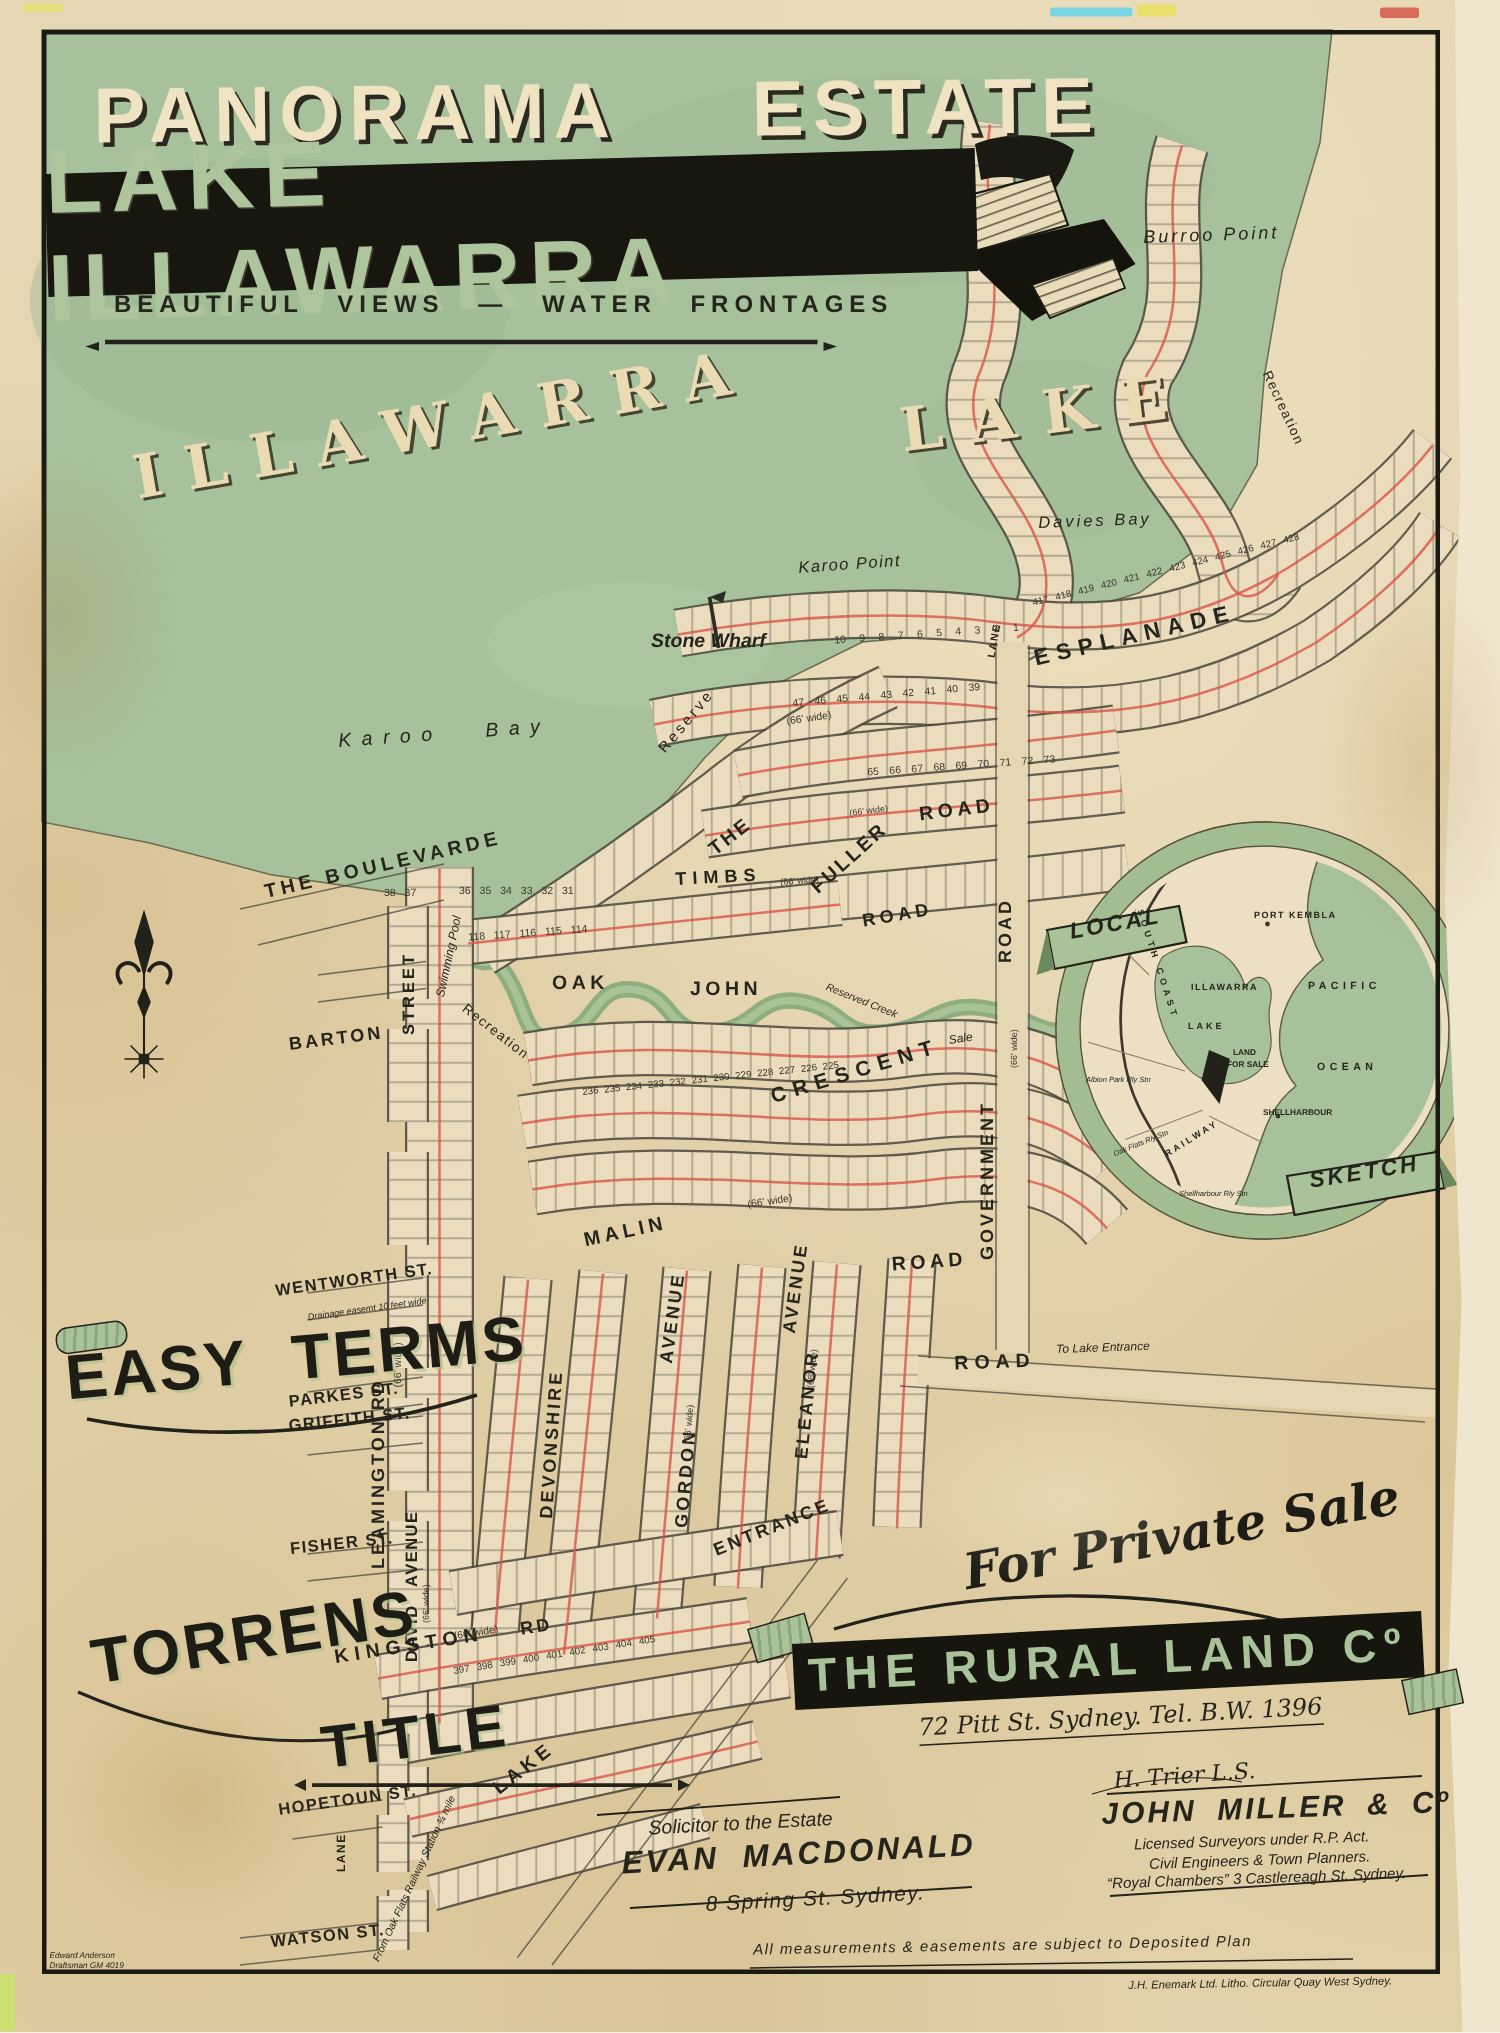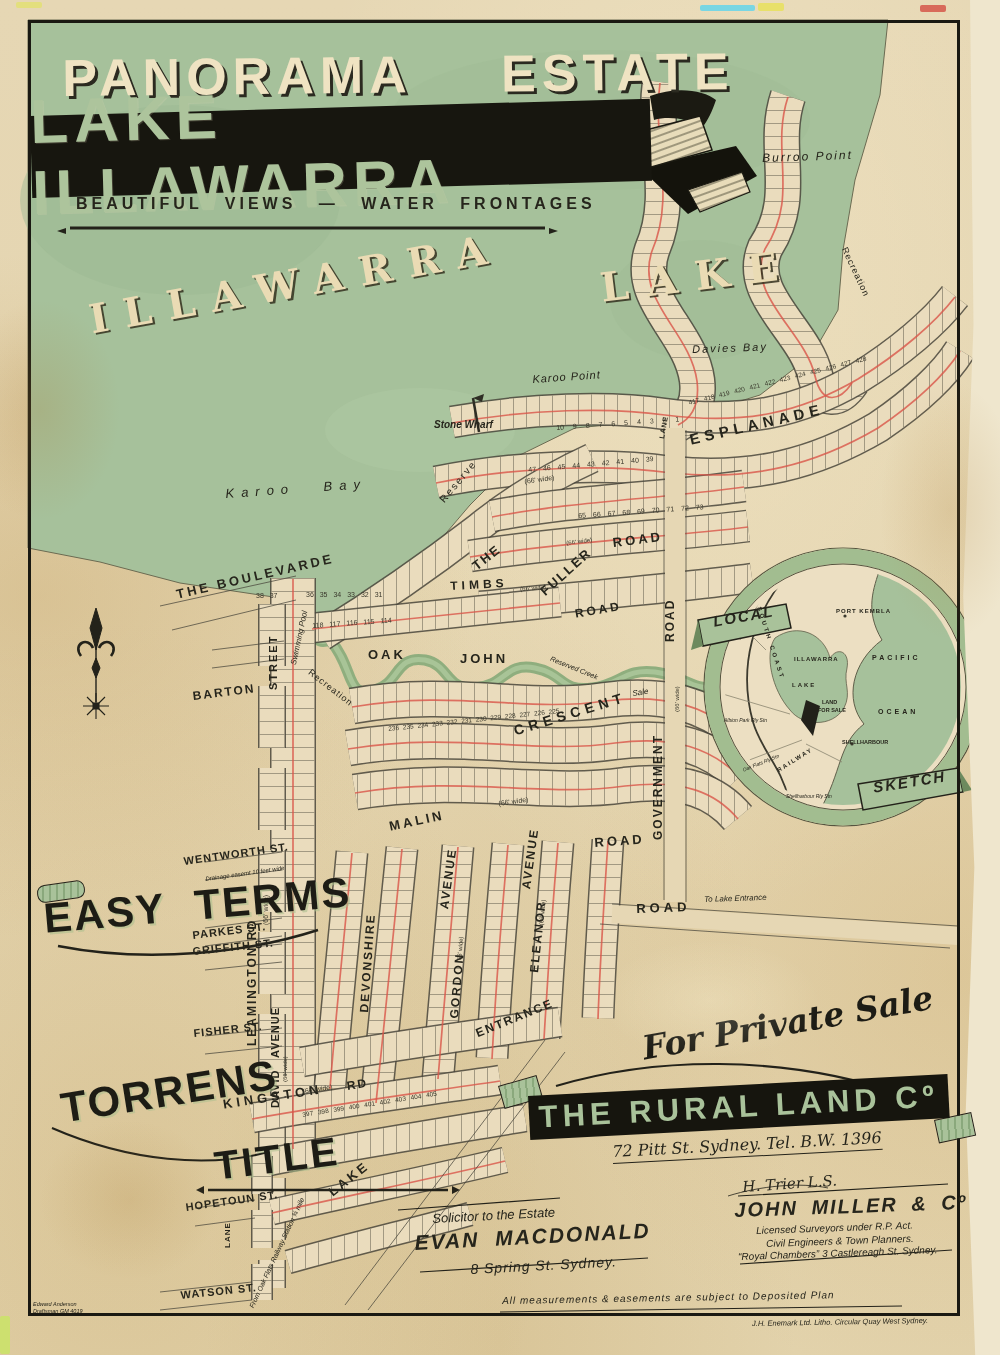--- a/index.html
+++ b/index.html
@@ -301,21 +301,21 @@
   <span>LAKE ILLAWARRA</span>
 </div>
 <div class="L" style="left:76px;top:196px;font-size:16px;letter-spacing:4px;word-spacing:14px;">BEAUTIFUL VIEWS — WATER FRONTAGES</div>
 
 <div class="L big" style="left:86px;top:300px;font-size:40px;letter-spacing:16px;transform:rotate(-10deg);">ILLAWARRA</div>
 <div class="L big" style="left:598px;top:268px;font-size:40px;letter-spacing:18px;transform:rotate(-7deg);">LAKE</div>
 <div class="L i" style="left:692px;top:344px;font-size:11px;letter-spacing:2px;transform:rotate(-2deg);">Davies Bay</div>
 <div class="L i" style="left:762px;top:152px;font-size:12px;letter-spacing:2px;transform:rotate(-2deg);">Burroo Point</div>
 <div class="L i" style="left:532px;top:374px;font-size:11px;letter-spacing:1px;transform:rotate(-4deg);">Karoo Point</div>
 <div class="L i" style="left:225px;top:487px;font-size:13px;letter-spacing:7px;word-spacing:18px;transform:rotate(-4deg);">Karoo Bay</div>
-<div class="L bi" style="left:434px;top:420px;font-size:10px;">Stone Wharf</div>
+<div class="L bi" style="left:434px;top:420px;font-size:13px;">Stone Wharf</div>
 <div class="L" style="left:438px;top:498px;font-size:10px;letter-spacing:2px;font-weight:400;transform:rotate(-50deg);">Reserve</div>
 <div class="L" style="left:848px;top:246px;font-size:9px;letter-spacing:1px;font-weight:400;transform:rotate(65deg);">Recreation</div>
 <div class="L" style="left:312px;top:668px;font-size:9px;letter-spacing:1px;font-weight:400;transform:rotate(38deg);">Recreation</div>
 <div class="L i" style="left:290px;top:664px;font-size:8px;transform:rotate(-78deg);">Swimming Pool</div>
 <div class="L i" style="left:552px;top:655px;font-size:7px;transform:rotate(22deg);">Reserved Creek</div>
 <div class="L i" style="left:632px;top:690px;font-size:8px;transform:rotate(-8deg);">Sale</div>
 
 <div class="L" style="left:175px;top:588px;font-size:13px;letter-spacing:3px;transform:rotate(-13deg);">THE BOULEVARDE</div>
 <div class="L" style="left:268px;top:690px;font-size:11px;letter-spacing:2px;transform:rotate(-90deg);">STREET</div>
 <div class="L" style="left:192px;top:690px;font-size:12px;letter-spacing:2px;transform:rotate(-7deg);">BARTON</div>

